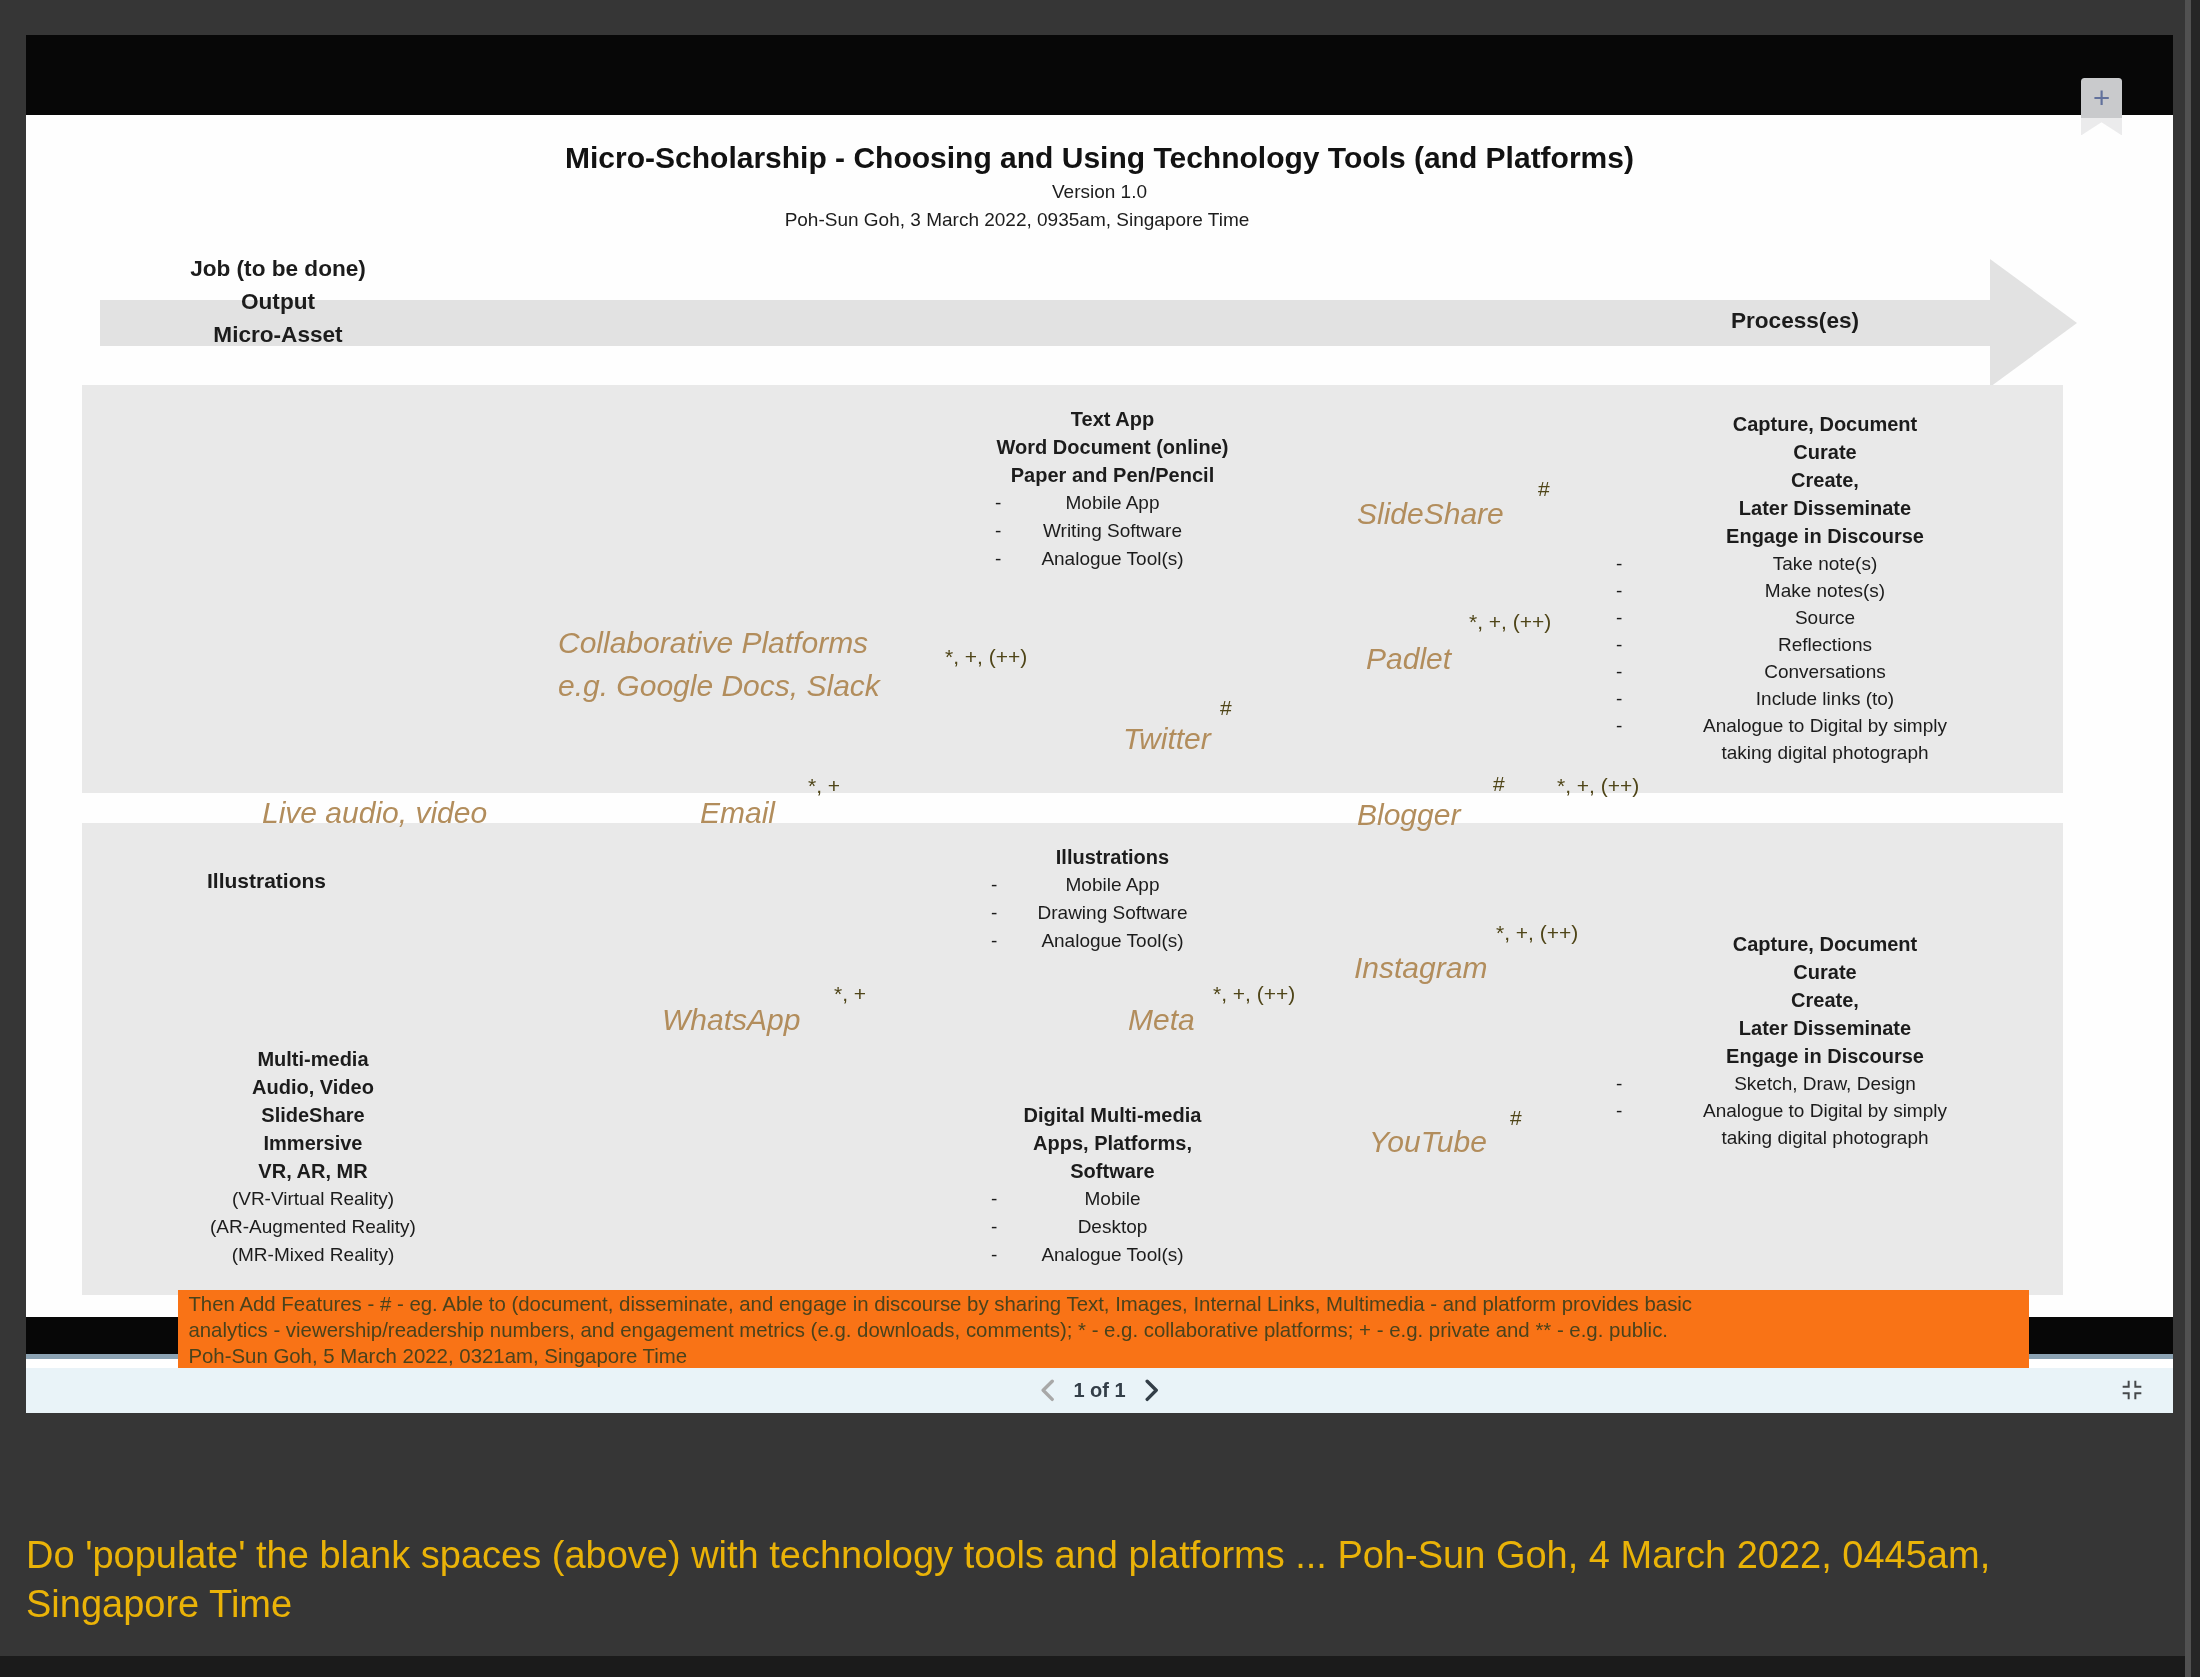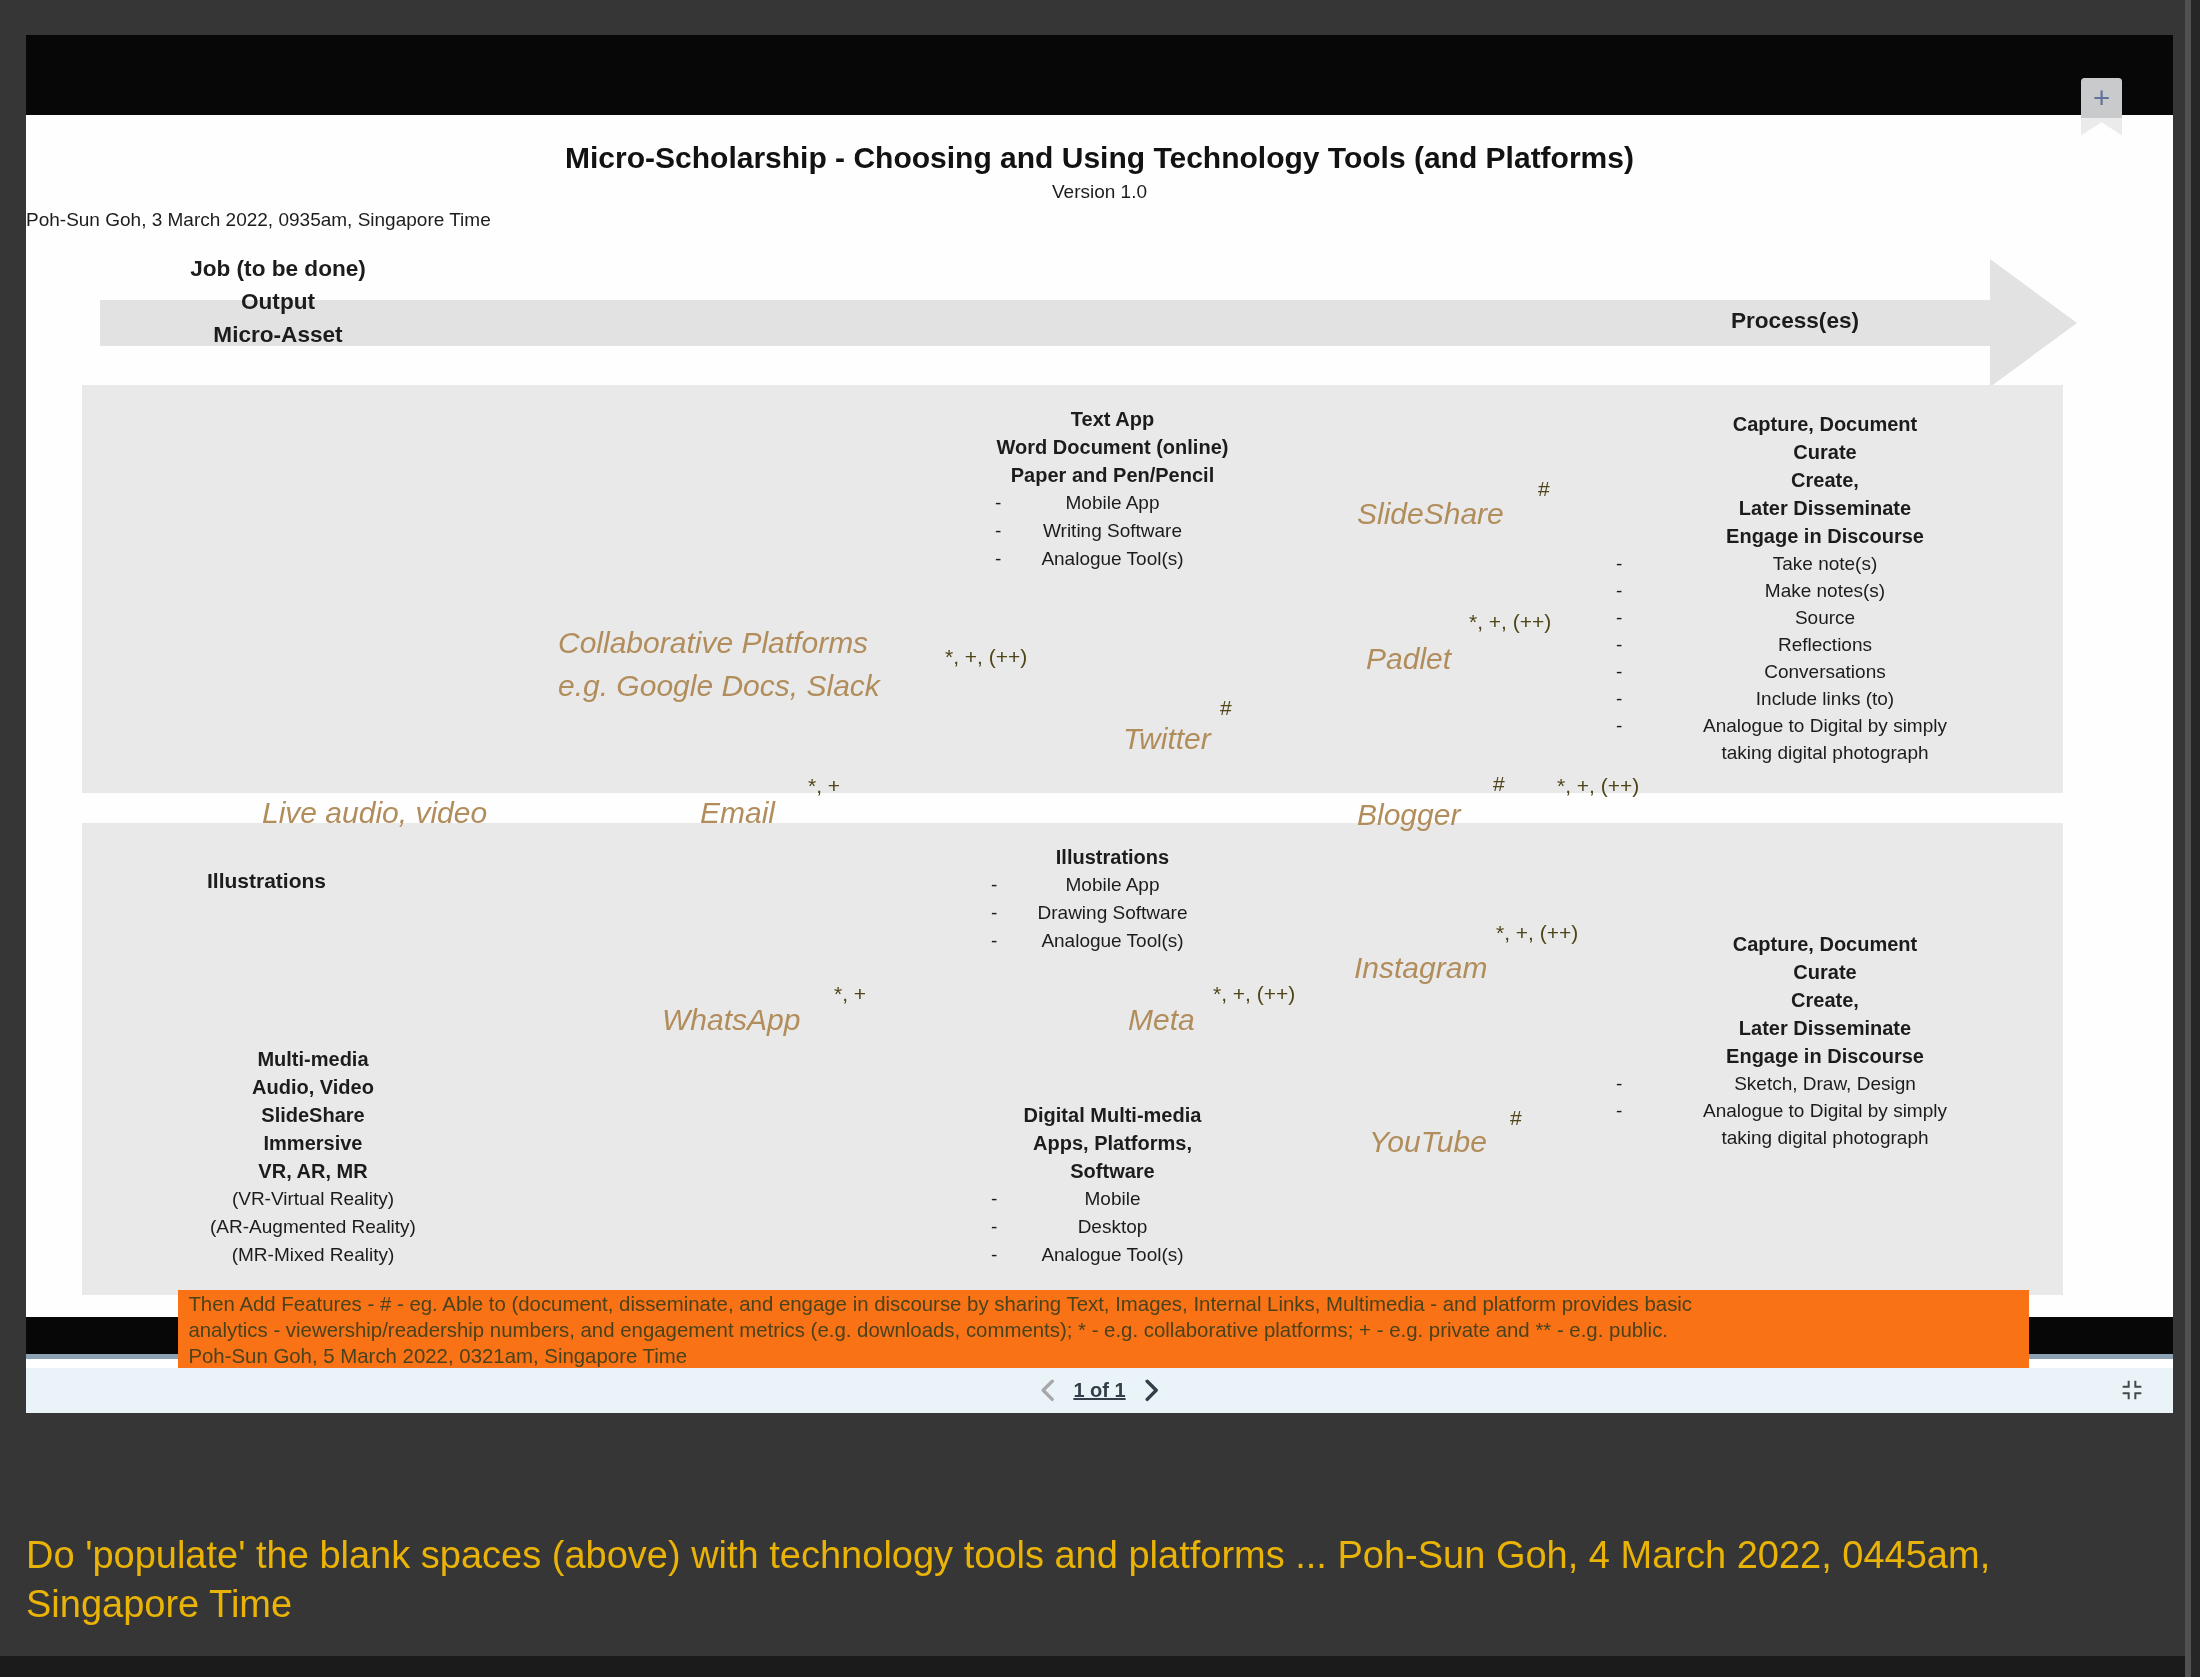--- a/index.html
+++ b/index.html
@@ -7,33 +7,33 @@
           font-family:"Liberation Sans",sans-serif;color:#1c1c1c;}
   .abs{position:absolute;}
   
   .topbar{left:26px;top:35px;width:2147px;height:80px;background:#070707;}
   .slide{left:26px;top:115px;width:2147px;height:1203px;background:#fefefe;}
   .blackband{left:26px;top:1317px;width:2147px;height:37px;background:#070707;}
   .slateline{left:26px;top:1354px;width:2147px;height:5.2px;background:#8ba2b2;}
   .whitestrip{left:26px;top:1359px;width:2147px;height:8.7px;background:#ffffff;}
   .pagbar{left:26px;top:1368px;width:2147px;height:45px;background:#e9f3f8;display:flex;align-items:center;justify-content:center;}
   .pagwrap{display:flex;align-items:center;gap:17.4px;}
-  .pagtext{font-size:20px;font-weight:bold;color:#333e48;text-decoration:underline;}
+  .pagtext{font-size:20px;font-weight:bold;color:#333e48;}
   .bookmark{left:2081px;top:78px;width:41px;height:40px;background:#c9cacc;border-radius:3.5px 3.5px 0 0;
             display:flex;align-items:center;justify-content:center;font-size:29.5px;color:#62719c;}
   .bookmarktail{left:2081px;top:118px;width:41px;height:17.4px;background:#e7e7e9;opacity:.85;
             clip-path:polygon(0 0,100% 0,100% 100%,50% 25%,0 100%);}
   .compressbtn{position:absolute;right:29.5px;top:10.4px;width:24px;height:24px;cursor:pointer;}
   .botstrip{left:0;top:1656px;width:2200px;height:21px;background:#1b1b1b;}
   .edgeline{left:2185px;top:0;width:6px;height:1677px;background:#515151;}
   .edgedark{left:2191px;top:0;width:9.6px;height:1677px;background:#262626;}
   
   .title{left:0;top:26px;width:2147px;text-align:center;font-size:30px;font-weight:bold;color:#121212;}
   .subtitle{left:0;top:66px;width:2147px;text-align:center;font-size:19px;color:#1c1c1c;}
-  .byline{left:0;top:94px;width:1982px;text-align:left;font-size:19px;color:#1c1c1c;}
+  .byline{left:0;top:94px;width:1982px;text-align:center;font-size:19px;color:#1c1c1c;}
   .arrowband{left:74px;top:185px;width:1890px;height:46px;background:#e2e2e2;}
   .arrowhead{left:1964px;top:144px;width:0;height:0;border-top:64px solid transparent;
              border-bottom:64px solid transparent;border-left:87px solid #e2e2e2;}
   .band{background:#e9e9e9;}
   .band1{left:56px;top:270px;width:1981px;height:408px;}
   .band2{left:56px;top:708px;width:1981px;height:472px;}
   .hstack div{line-height:33px;font-size:22.6px;font-weight:bold;text-align:center;}
   .hstack2 div{line-height:31px;font-size:22.6px;font-weight:bold;text-align:center;}
   .list{position:absolute;}
   .hline{line-height:28px;font-size:20px;font-weight:bold;text-align:center;}

